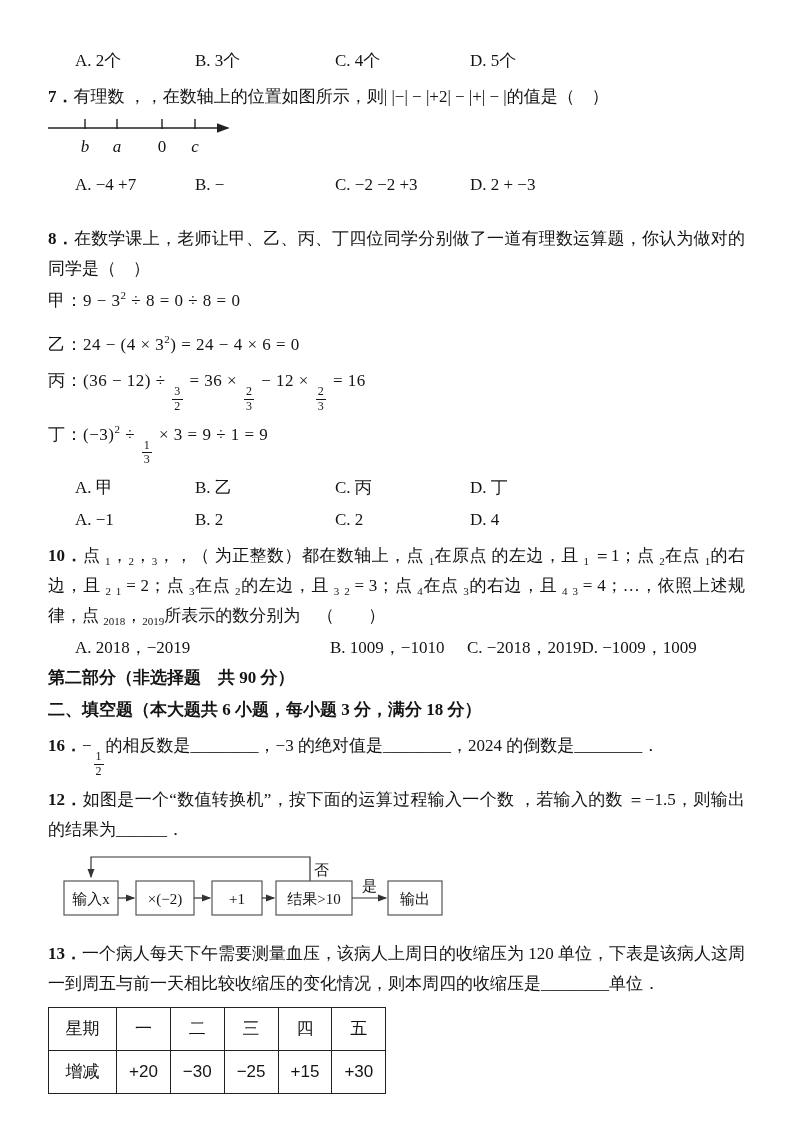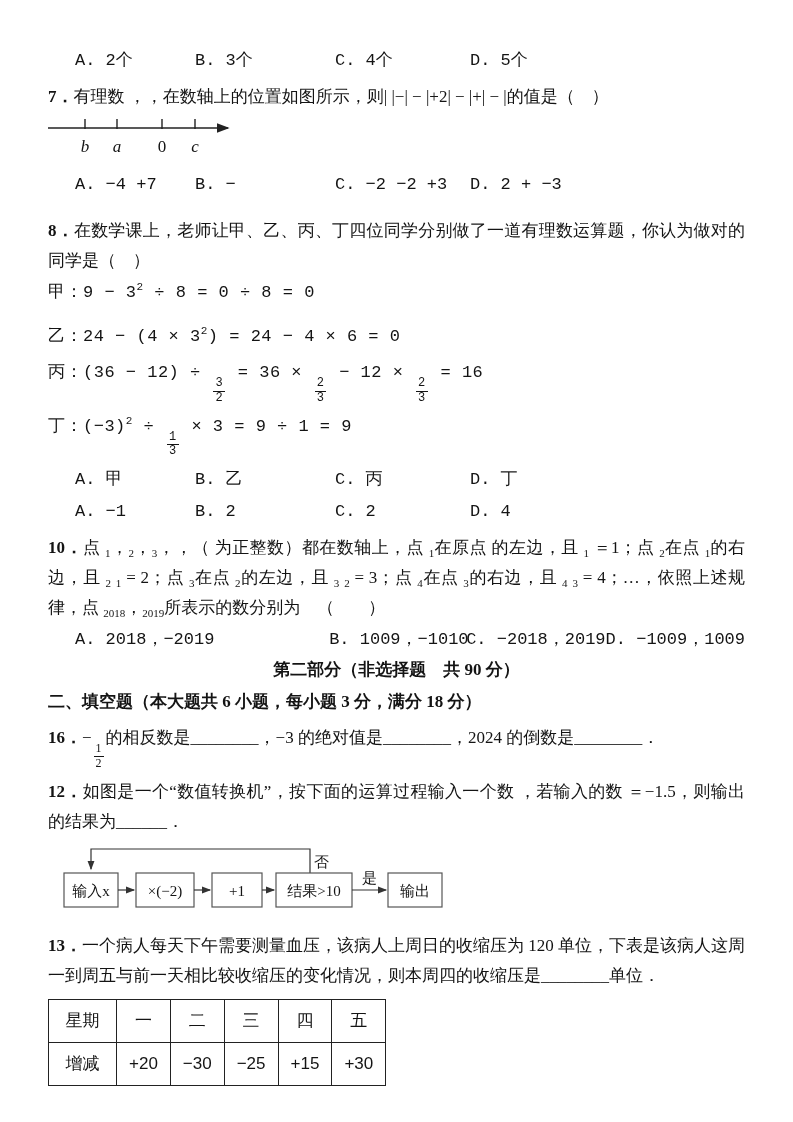--- a/index.html
+++ b/index.html
@@ -1,32 +1,32 @@
 <!DOCTYPE html>
 <html><head>
 <meta charset="utf-8">
 <style>
   *{margin:0;padding:0;box-sizing:border-box}
   html,body{background:#ffffff}
   body{width:793px;height:1122px;overflow:hidden;color:#141414;
        font-family:"Liberation Serif","DejaVu Serif",serif;}
   .page{padding:44px 48px 0 48px;font-size:17px;line-height:30px;position:relative;height:1122px}
-  .sans{font-family:Liberation Mono, monospace}
+  .sans{font-family:Liberation Serif, serif}
   .opt-row{display:flex;padding-left:27px;margin-top:2px;white-space:nowrap}
   .o1{width:120px}.o2{width:140px}.o3{width:135px}
   .oA{width:255px}.oB{width:137px}
   .stem{margin-top:6px;text-align:justify}
   .qnum{font-weight:700}
   .work{line-height:30px;letter-spacing:.5px}
   .work.tall{line-height:42px}
   .frac{display:inline-flex;flex-direction:column;text-align:center;vertical-align:-9px;font-size:12px;line-height:1.15;margin:0 2px}
   .fnum{border-bottom:1px solid #141414;padding:0 2px}
   .fden{padding:0 2px}
   sup,sub{font-size:11px;line-height:0}
-  .center{text-align:center}
+  .center{text-align:left}
   .bold{font-weight:700}
   .fig{margin-top:0}
   .flow{margin-top:2px}
   .bp-table{border-collapse:collapse;margin-top:8px;font-size:17px}
   .bp-table td{border:1.6px solid #222;text-align:center;height:43px;padding:0 12px}
   .bp-table td.lab{width:68px}
   .bp-table td.val{width:47px;font-family:"Liberation Sans","DejaVu Sans",sans-serif}
   svg text{fill:#141414}
 </style>
 </head>
@@ -62,21 +62,21 @@
     </svg>
   </div>
 
   <div class="opt-row sans">
     <span class="o1">A. −4 +7</span>
     <span class="o2">B. −</span>
     <span class="o3">C. −2 −2 +3</span>
     <span>D. 2 + −3</span>
   </div>
 
-  <p class="stem" style="margin-top:16px"><span class="qnum">8．</span><span>在数学课上，老师让甲、乙、丙、丁四位同学分别做了一道有理数运算题，你认为做对的同学是（　）</span></p>
+  <p class="stem" style="margin-top:24px"><span class="qnum">8．</span><span>在数学课上，老师让甲、乙、丙、丁四位同学分别做了一道有理数运算题，你认为做对的同学是（　）</span></p>
   <p class="work sans" style="margin-top:2px">甲：9 − 3<sup>2</sup> ÷ 8 = 0 ÷ 8 = 0</p>
   <p class="work sans" style="margin-top:14px">乙：24 − (4 × 3<sup>2</sup>) = 24 − 4 × 6 = 0</p>
   <p class="work sans tall">丙：(36 − 12) ÷ <span class="frac">
         <span class="fnum">3</span>
         <span class="fden">2</span>
       </span> = 36 × <span class="frac">
         <span class="fnum">2</span>
         <span class="fden">3</span>
       </span> − 12 × <span class="frac">
         <span class="fnum">2</span>

